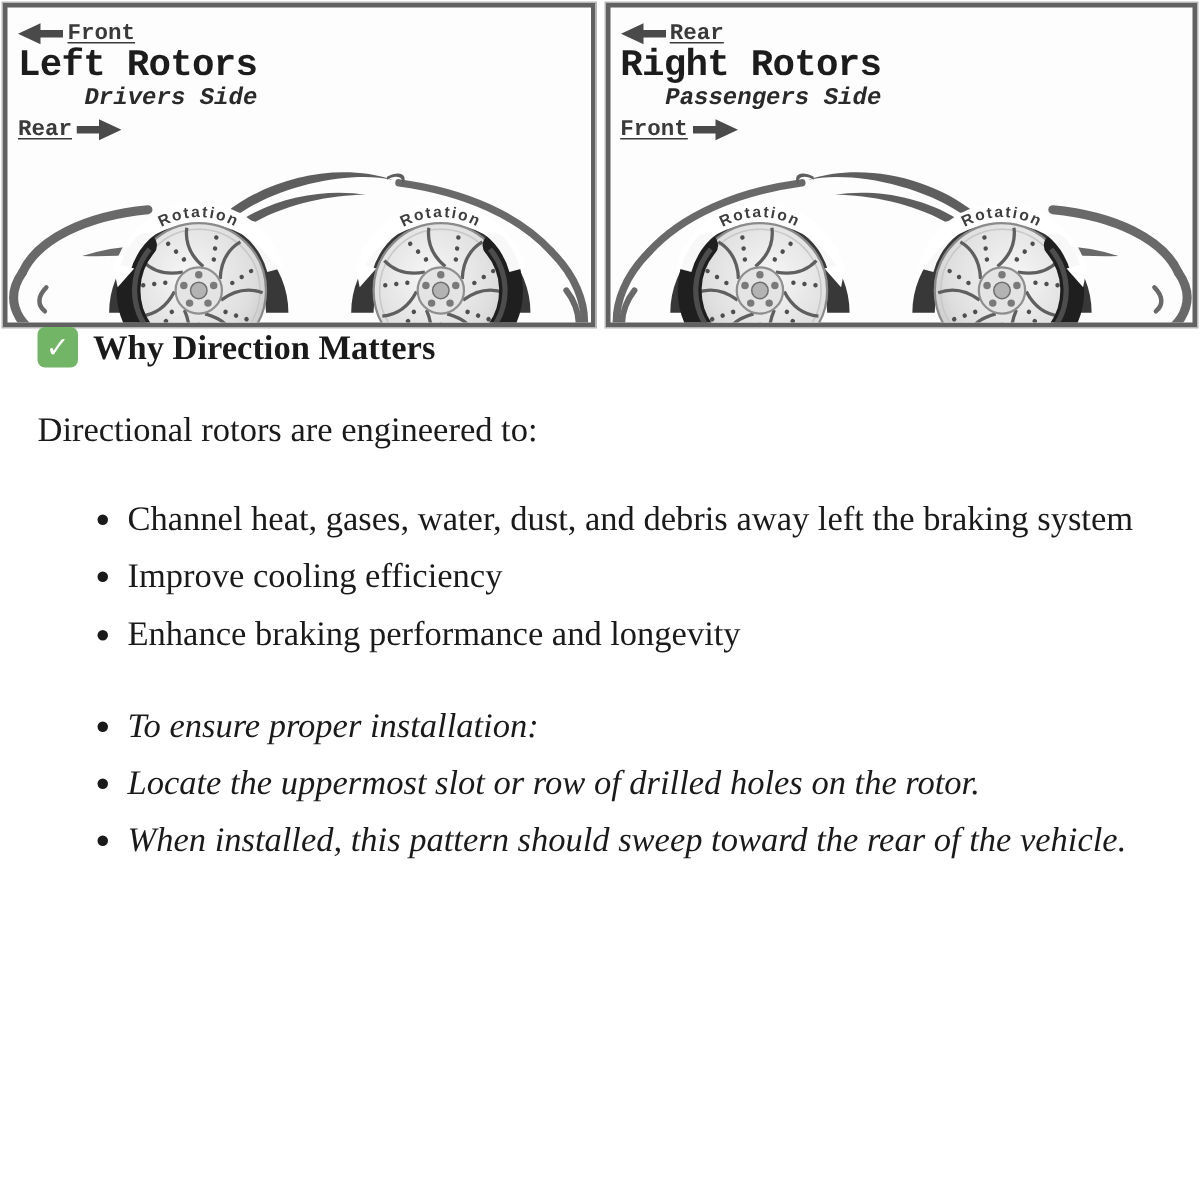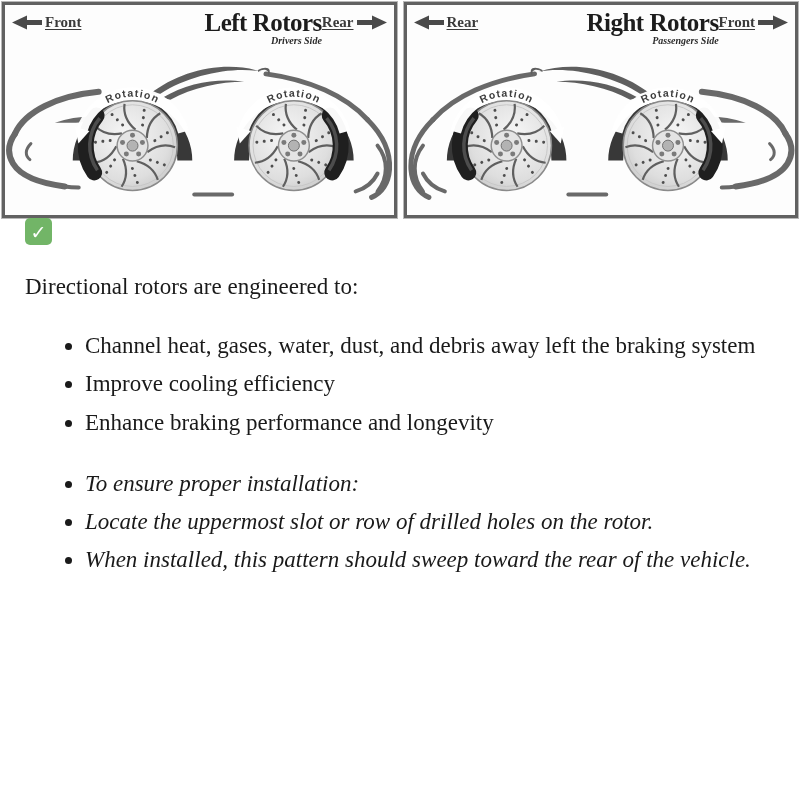--- a/index.html
+++ b/index.html
@@ -2,27 +2,27 @@
 <html><head>
 <meta charset="utf-8">
 <style>
   * { box-sizing: border-box; }
   html,body { margin:0; padding:0; background:#ffffff; width:800px; }
   body { font-family:"Liberation Serif", serif; color:#1a1a1a; }
 
   
   .diagram { display:flex; gap:7px; padding:2px 2px 0 2px; }
   .panel { flex:1; border:3px solid #616161; outline:1px solid #b8b8b8; background:#fdfdfd; height:216px; overflow:hidden; }
-  .panel-head { display:flex; align-items:flex-start; padding:5px 7px 0 7px; font-family:Liberation Serif, serif; }
+  .panel-head { display:flex; align-items:flex-start; padding:5px 7px 0 7px; font-family:Liberation Mono, monospace;flex-direction:column; }
   .corner { display:flex; align-items:center; gap:3px; margin-top:4px; }
   .corner-label { font-size:15px; font-weight:bold; color:#3a3a3a; text-decoration:underline; text-underline-offset:2px; }
   .arr { display:block; }
   .title-wrap { flex:1; text-align:right; line-height:1.05; }
   .panel-title { font-size:25px; font-weight:bold; color:#1c1c1c; letter-spacing:-0.5px; }
-  .panel-subtitle { font-size:10px; font-weight:bold; font-style:italic; color:#2a2a2a; }
+  .panel-subtitle { font-size:16px; font-weight:bold; font-style:italic; color:#2a2a2a; }
   .car { width:100%; display:block; margin-top:1px; }
 
   .band { stroke:#ffffff; stroke-width:11; fill:none; opacity:.97; }
   .head { fill:#ffffff; }
   .rot-text { font-family:"Liberation Sans", sans-serif; font-size:10.5px; font-weight:bold; fill:#3e3e3e; letter-spacing:1.2px; }
 
   
   .article { padding:0 32px 22px 25px; font-size:23px; }
   .intro { line-height:1.53; margin:14px 0 26px 0; }
   h2.sec { display:flex; align-items:center; gap:10px; font-size:23px; margin:0 0 24px 0; }
@@ -185,20 +185,21 @@
         <text class="rot-text" text-anchor="middle"><textPath href="#rp-r2" startOffset="50%">Rotation</textPath></text>
       </g>
     </svg>
   </div>
 </div>
 
 <div class="article">
 
   <h2 class="sec bold">
     <span class="check-icon"></span>
+    <span>Why Direction Matters</span>
   </h2>
   <p class="lead">Directional rotors are engineered to:</p>
   <ul>
     <li>Channel heat, gases, water, dust, and debris away left the braking system</li>
     <li>Improve cooling efficiency</li>
     <li>Enhance braking performance and longevity</li>
   </ul>
 
   <ul class="sec2">
     <li>To ensure proper installation:</li>

